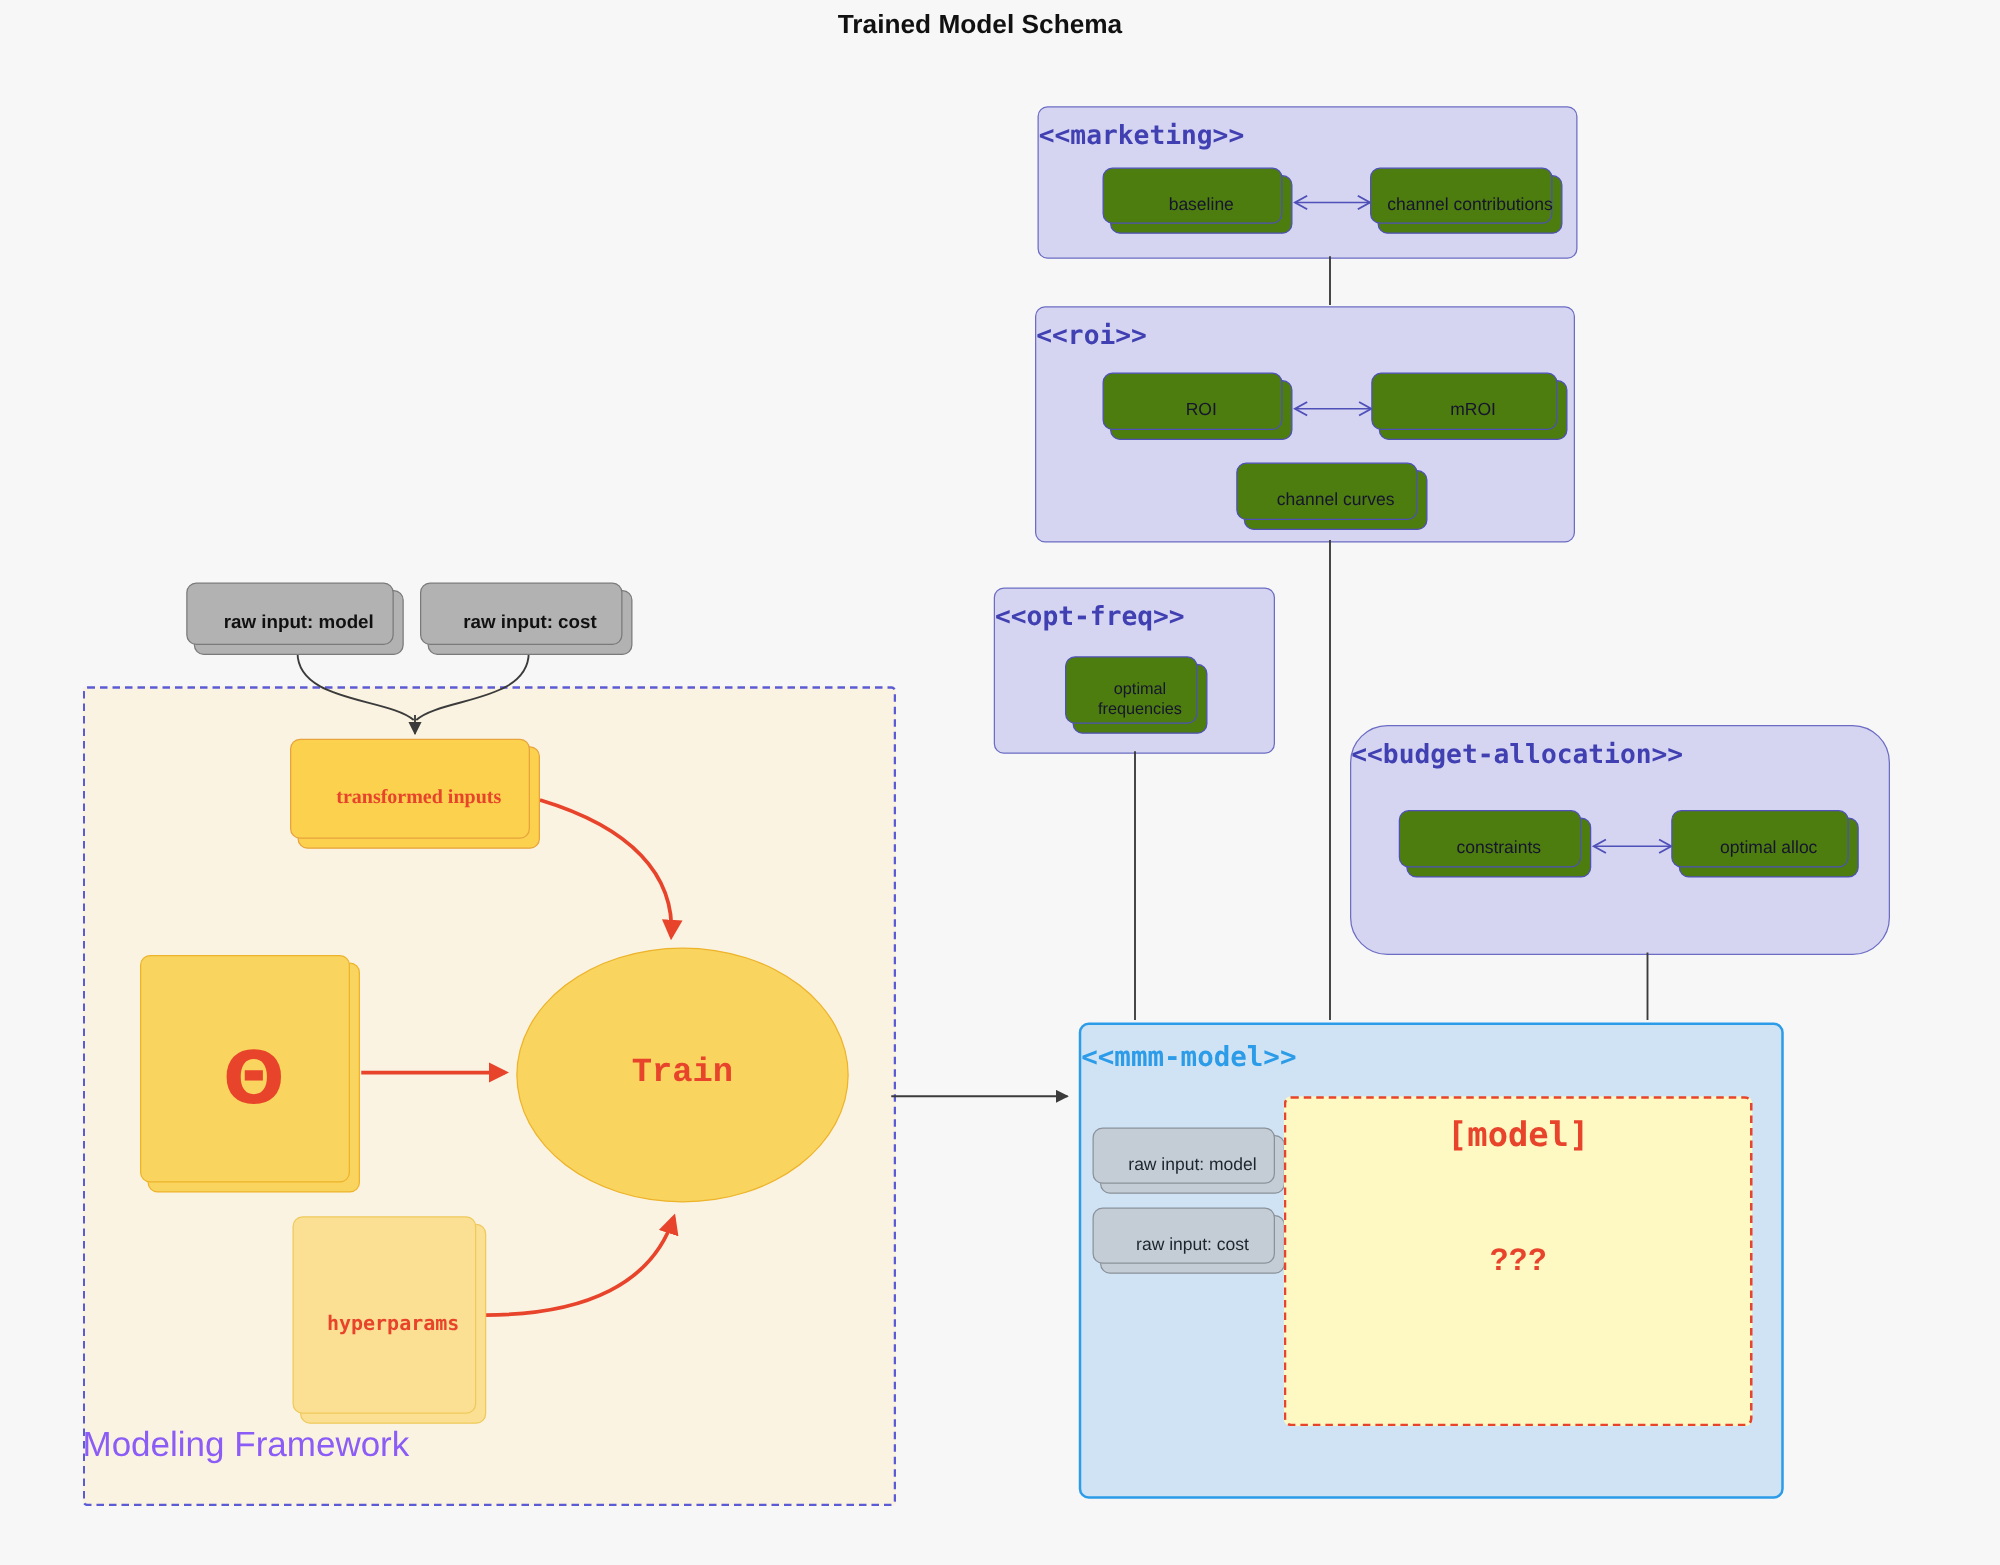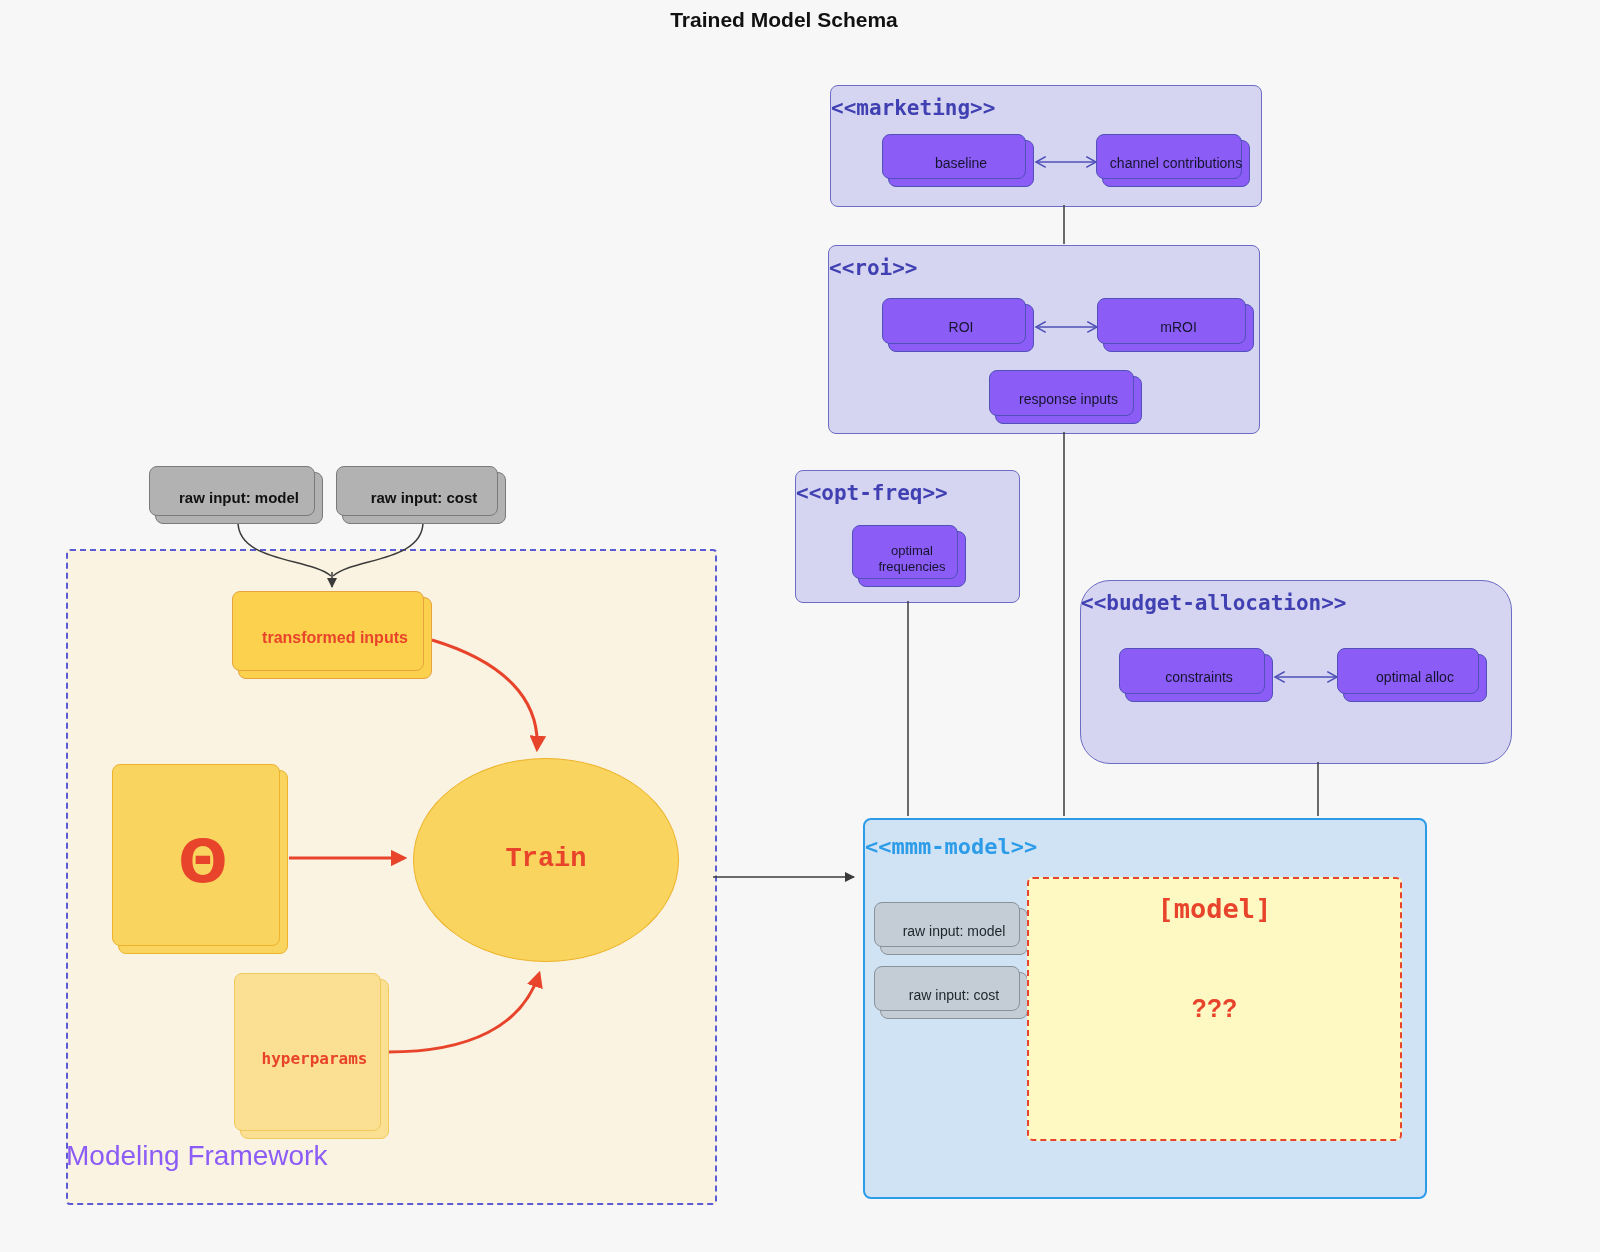--- a/index.html
+++ b/index.html
@@ -14,24 +14,24 @@
   .c-frame{background:#faf3e1;border:2px dashed #5b5bd6;border-radius:4px;}
   .c-title{position:absolute;left:0;right:0;top:10px;text-align:left;
            font-family:"DejaVu Sans Mono","Liberation Mono",monospace;
            font-weight:bold;font-size:21px;color:#4040b2;}
   .c-title.blue{color:#2d9ce8;font-size:22px;top:14px;}
   
   .node{position:absolute;display:flex;align-items:center;justify-content:center;
         text-align:center;border-radius:8px;z-index:2;line-height:1.25;}
   .stack::before{content:"";position:absolute;left:-7px;top:-7px;width:100%;height:100%;
         border-radius:8px;z-index:-1;background:inherit;border:inherit;box-sizing:border-box;}
-  .n-purple{background:#8b5cf6;border:1.5px solid #4f50b8;font-size:14px;color:#15152e;}
+  .n-purple{background:#4d7c0f;border:1.5px solid #4f50b8;font-size:14px;color:#15152e;}
   .n-gray{background:#b2b2b2;border:1.5px solid #7a7a7a;font-size:15px;font-weight:bold;color:#111;}
   .n-bluegray{background:#c4cdd5;border:1.5px solid #8a9199;font-size:14px;color:#1c242c;}
-  .n-yellow{background:#fbd14d;border:1.5px solid #e8a33d;}
+  .n-yellow{background:#fbd14d;border:1.5px solid #e8a33d;font-family:Liberation Serif, serif;}
   .n-yellow2{background:#f9d45e;border:1.5px solid #edb32b;}
   .n-yellow3{background:#fbe093;border:1.5px solid #efc95b;}
   .t-red-bold{color:#e8432b;font-weight:bold;font-size:16px;}
   .t-theta{color:#e8432b;font-weight:bold;font-size:58px;font-family:"DejaVu Sans",sans-serif;}
   .t-train{color:#e8432b;font-weight:bold;font-size:27px;}
   .t-mono-red{color:#e8432b;font-weight:bold;font-size:16px;
               font-family:"DejaVu Sans Mono","Liberation Mono",monospace;}
   .ellipse{border-radius:50%;}
   .model-box{position:absolute;left:1027px;top:877px;width:371px;height:260px;
              background:#fef9c3;border:2.5px dashed #e8432b;border-radius:6px;z-index:2;}
@@ -108,21 +108,21 @@
       <path d="M1036,327 L1097,327" marker-start="url(#mPurple)" marker-end="url(#mPurple)"></path>
       <path d="M1275,677 L1337,677" marker-start="url(#mPurple)" marker-end="url(#mPurple)"></path>
     </g>
   </svg>
 
   <div class="node n-purple stack" style="left:888px;top:140px;width:144px;height:45px;">baseline</div>
   <div class="node n-purple stack" style="left:1102px;top:140px;width:146px;height:45px;">channel contributions</div>
 
   <div class="node n-purple stack" style="left:888px;top:304px;width:144px;height:46px;">ROI</div>
   <div class="node n-purple stack" style="left:1103px;top:304px;width:149px;height:46px;">mROI</div>
-  <div class="node n-purple stack" style="left:995px;top:376px;width:145px;height:46px;">response inputs</div>
+  <div class="node n-purple stack" style="left:995px;top:376px;width:145px;height:46px;">channel curves</div>
 
   <div class="node n-purple stack" style="left:858px;top:531px;width:106px;height:54px;font-size:13px;">optimal frequencies</div>
 
   <div class="node n-purple stack" style="left:1125px;top:654px;width:146px;height:46px;">constraints</div>
   <div class="node n-purple stack" style="left:1343px;top:654px;width:142px;height:46px;">optimal alloc</div>
 
   <div class="node n-gray stack" style="left:155px;top:472px;width:166px;height:50px;">raw input: model</div>
   <div class="node n-gray stack" style="left:342px;top:472px;width:162px;height:50px;">raw input: cost</div>
 
   <div class="node n-yellow stack t-red-bold" style="left:238px;top:597px;width:192px;height:80px;">transformed inputs</div>

